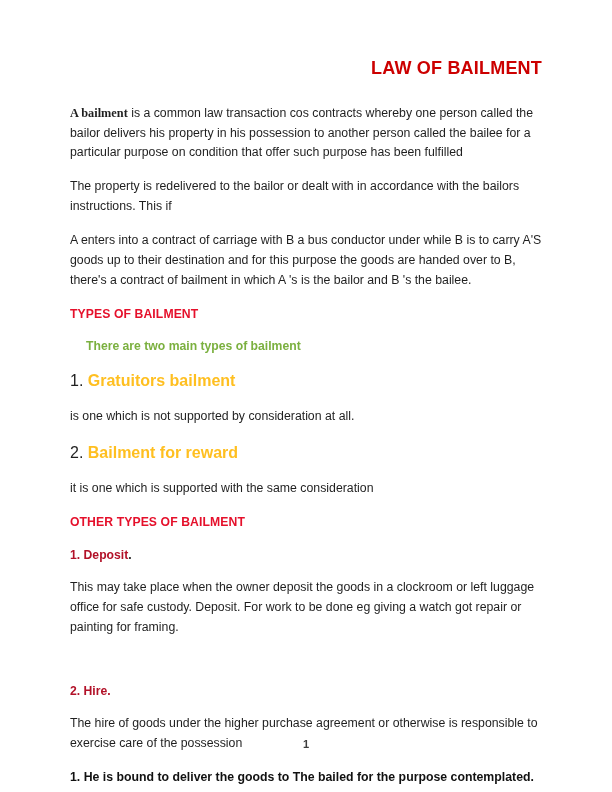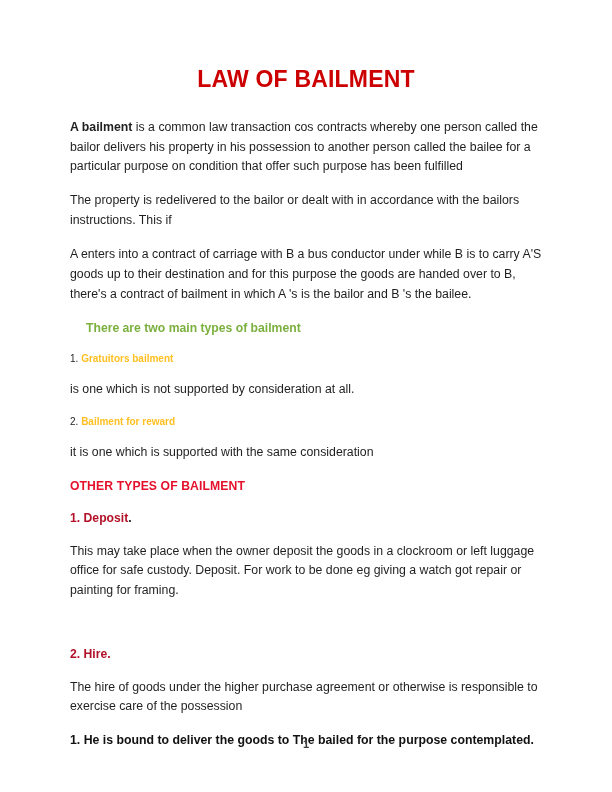--- a/index.html
+++ b/index.html
@@ -21,55 +21,56 @@
     background: #ffffff;
     padding: 0;
   }
   .content {
     position: absolute;
     left: 70px;
     top: 58px;
     width: 472px;
   }
   .doc-title {
-    text-align: center;
-    font-size: 23px;
+    text-align: right;
+    font-size: 18px;
     font-weight: bold;
     color: #CC0000;
     letter-spacing: 0.2px;
-    margin: 8px 0 24px 0;
+    margin: 0 0 24px 0;
     line-height: 1.2;
   }
   p.para {
     font-size: 12.3px;
     line-height: 1.62;
     margin: 0 0 14px 0;
     color: #1f1f1f;
     text-align: left;
   }
   p.para b, .bold {
     font-weight: bold;
+    font-family: Liberation Serif, serif;
   }
   .heading-red {
     font-size: 12.2px;
     font-weight: bold;
     color: #E5102B;
     margin: 0 0 14px 0;
     line-height: 1.5;
     letter-spacing: 0.1px;
   }
   .heading-green {
     font-size: 12.2px;
     font-weight: bold;
     color: #7BB03F;
     margin: 0 0 14px 16px;
     line-height: 1.5;
   }
   .num-item-gold {
-    font-size: 10px;
+    font-size: 16px;
     margin: 0 0 14px 0;
     line-height: 1.5;
     color: #1f1f1f;
   }
   .num-item-gold .num {
     color: #1f1f1f;
     font-weight: normal;
   }
   .num-item-gold .gold {
     color: #FFBF20;
@@ -113,20 +114,21 @@
   <div class="content">
 
     <h1 class="doc-title">LAW OF BAILMENT</h1>
 
     <p class="para"><b>A bailment</b><span> is a common law transaction cos contracts whereby one person called the bailor delivers his property in his possession to another person called the bailee for a particular purpose on condition that offer such purpose has  been fulfilled</span></p>
 
     <p class="para">The property is redelivered to the bailor or dealt with in accordance with the bailors instructions. This if</p>
 
     <p class="para">A enters into a contract of carriage with B a bus conductor under while B is to carry A'S goods up to their destination and for this purpose the goods are handed over to B, there's a contract of bailment in which A 's is the bailor and B 's the bailee.</p>
 
+    <p class="heading-red">TYPES OF BAILMENT</p>
 
     <p class="heading-green">There are two main types of bailment</p>
 
     <p class="num-item-gold"><span class="num">1. </span><span class="gold">Gratuitors bailment</span></p>
 
     <p class="para"> is one which is not supported by consideration at all.</p>
 
     <p class="num-item-gold"><span class="num">2. </span><span class="gold">Bailment for reward</span></p>
 
     <p class="para"> it is one which is supported with the same consideration</p>

